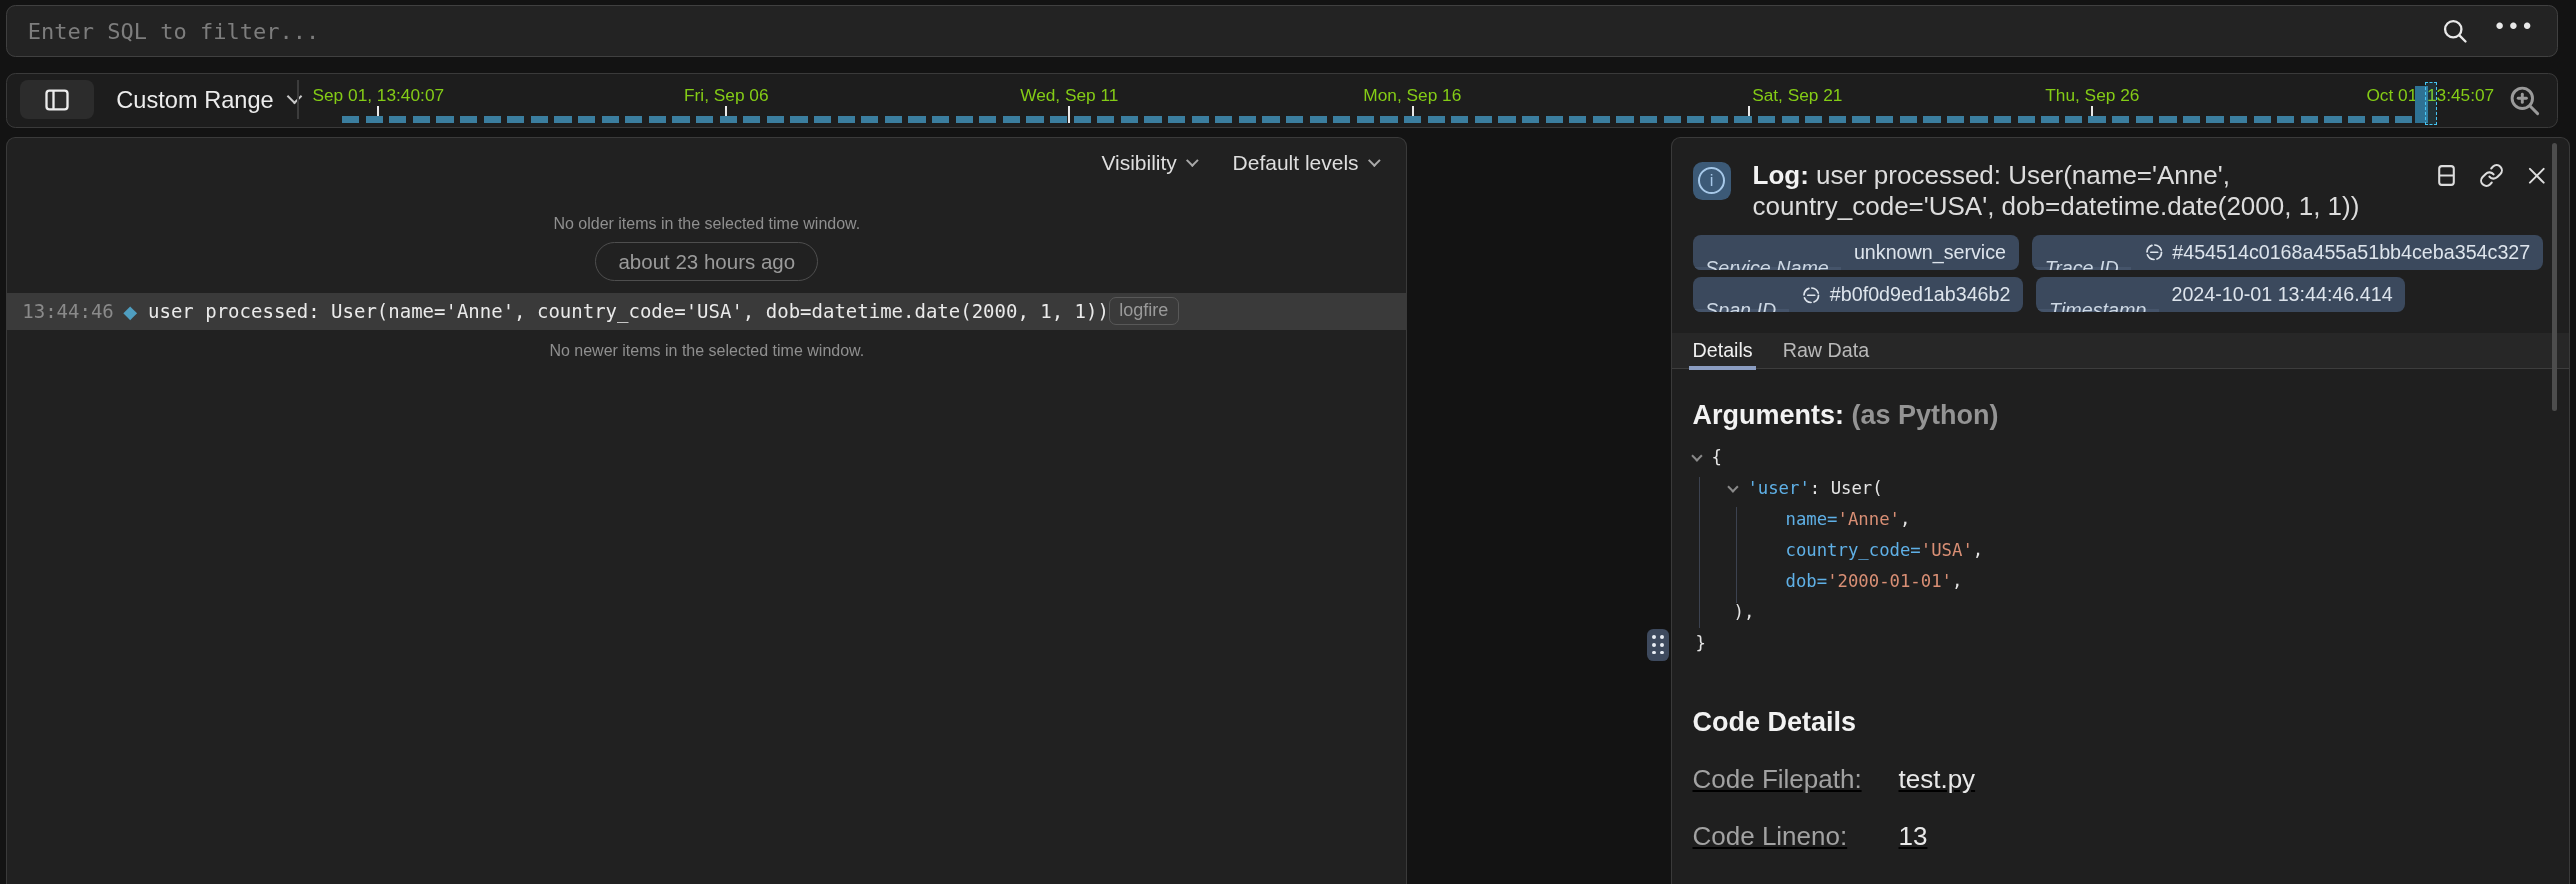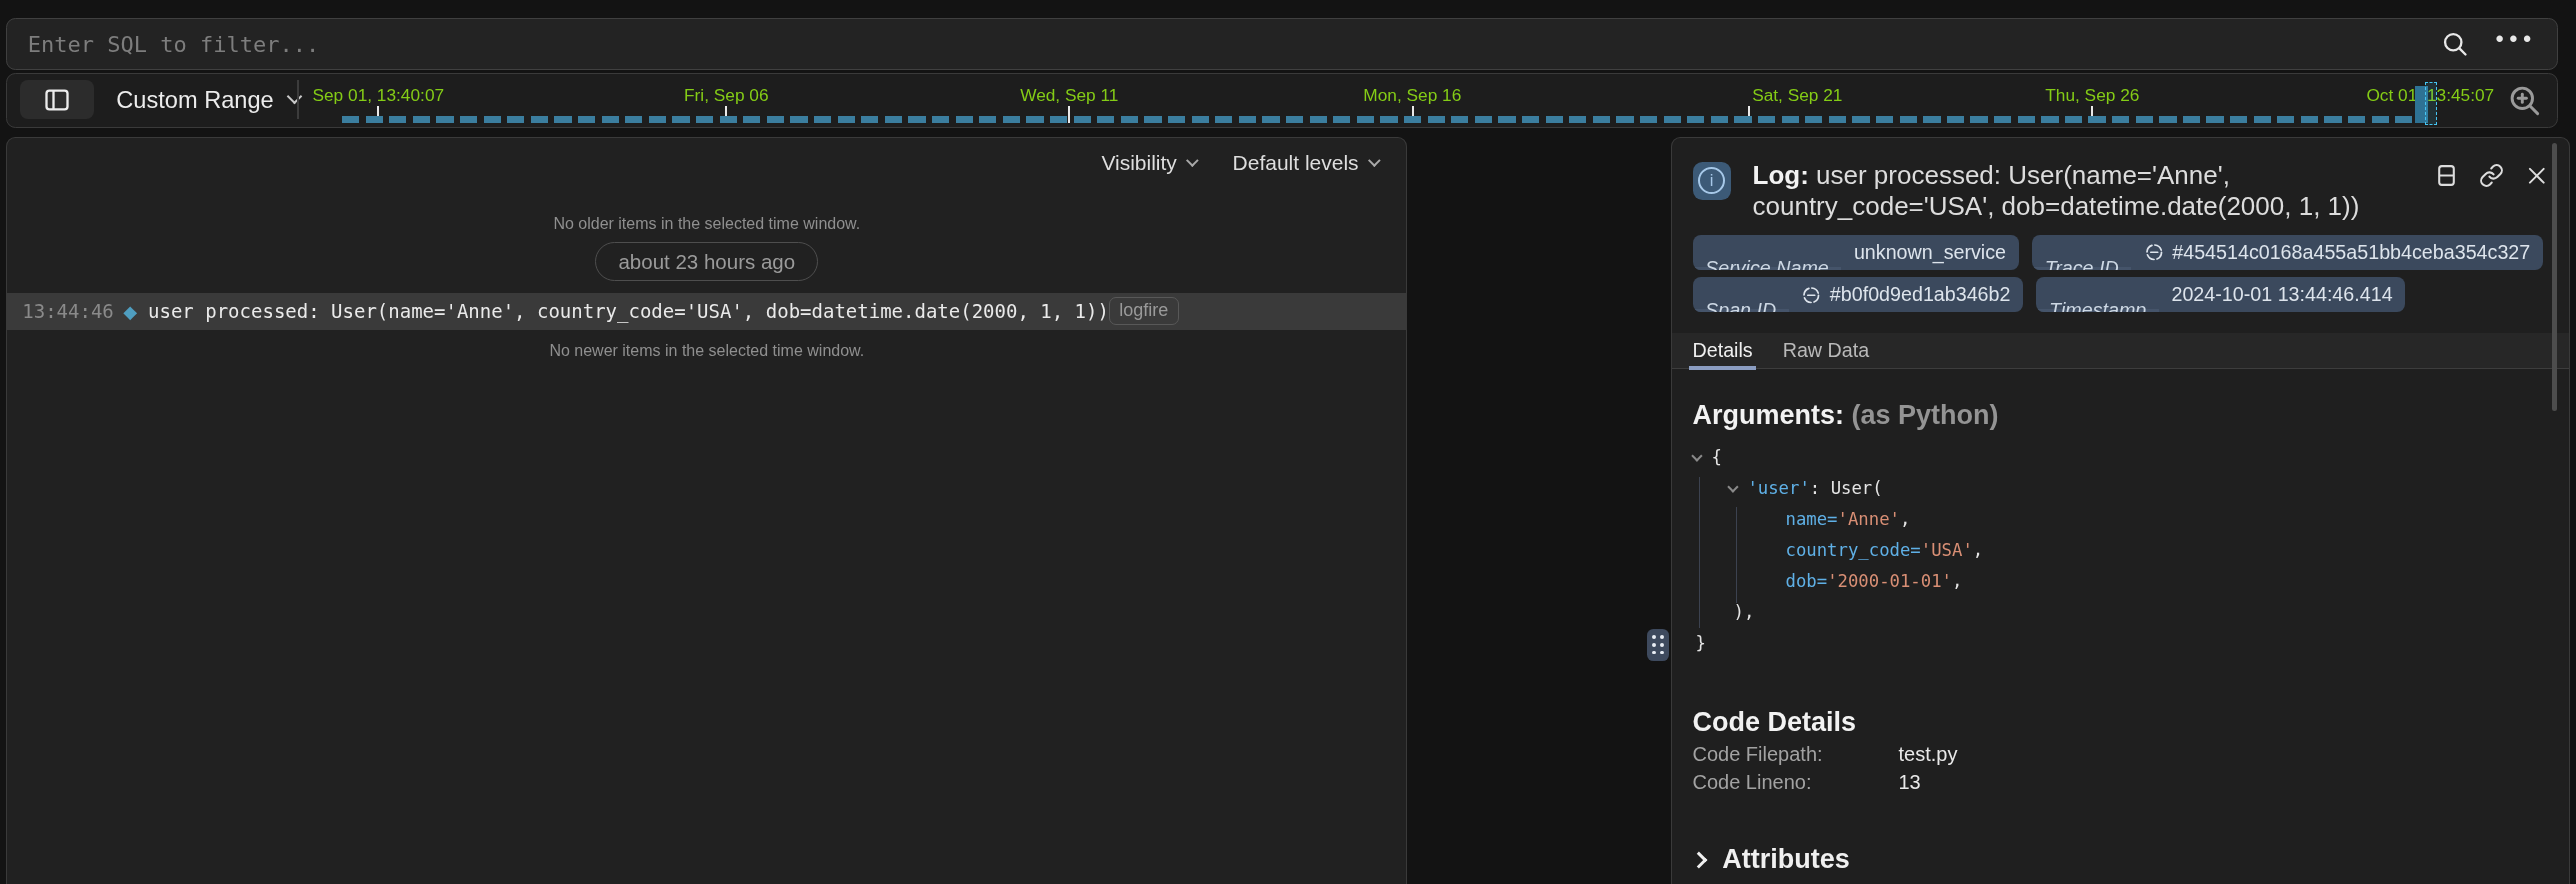--- a/index.html
+++ b/index.html
@@ -1,20 +1,20 @@
 <!DOCTYPE html>
 <html style="font-size:12.6px"><head>
 <meta charset="utf-8">
 <style>
   * { margin:0; padding:0; box-sizing:border-box; }
   html,body { width:2576px; height:885px; background:#131313; overflow:hidden;
               font-family:"Liberation Sans", sans-serif; }
 
   
-  .sql-bar { position:absolute; left:6.3px; top:18px; width:2552px; height:52px;
+  .sql-bar { position:absolute; left:6.3px; top:5px; width:2552px; height:52px;
              background:#232323; border:1.6px solid #404040; border-radius:9.4px;
              display:flex; align-items:center; padding:0 20.5px; }
   .sql-input { flex:1; background:transparent; border:none; outline:none;
                color:#e8e8e8; font-family:"DejaVu Sans Mono", monospace; font-size:22px; }
   .sql-input::placeholder { color:#7d7d7d; }
   .iconbtn { display:flex; align-items:center; justify-content:center; cursor:pointer; }
   .sql-bar .iconbtn { margin-left:27px; color:#e8e8e8; }
   .ellipsis { font-size:23.6px; letter-spacing:5.5px; color:#f0f0f0; line-height:1; padding-bottom:7.9px; }
 
   
@@ -98,21 +98,21 @@
   .code { margin-top:11px; font-family:"DejaVu Sans Mono", monospace; font-size:17.3px;
           color:#e4e4e4; position:relative; line-height:31px; }
   .code-line { display:flex; align-items:center; height:31px; white-space:pre; }
   .tree-chev { width:7.9px; height:7.9px; border-right:2px solid #8a8a8a;
                border-bottom:2px solid #8a8a8a; transform:rotate(45deg);
                margin-right:11px; margin-top:-3.9px; flex:none; cursor:pointer; }
   .ck { color:#5fb0e6; }  
   .cs { color:#d98f75; }  
   .guide { position:absolute; width:0.8px; background:#3c4250; }
   .cd-heading { margin-top:48px; font-size:27px; font-weight:bold; color:#f2f2f2; }
-  .cd-row { display:flex; margin-top:5px; font-size:20px; }
+  .cd-row { display:flex; margin-top:26px; font-size:26px;text-decoration:underline; }
   .cd-label { width:206px; color:#a2a2a2; }
   .cd-value { color:#e9e9e9; }
   .attr-heading { margin-top:50px; display:flex; align-items:center; gap:18px;
                   font-size:27px; font-weight:bold; color:#f0f0f0; cursor:pointer; }
   .chev-right { width:11.8px; height:11.8px; border-top:3.1px solid #f0f0f0; border-right:3.1px solid #f0f0f0;
                 transform:rotate(45deg); flex:none; }
   .rp-scrollthumb { position:absolute; right:11.8px; top:4.7px; width:5.5px; height:268px;
                     background:#4d4d4d; border-radius:3.1px; cursor:pointer; }
   svg { display:block; }
 </style>

